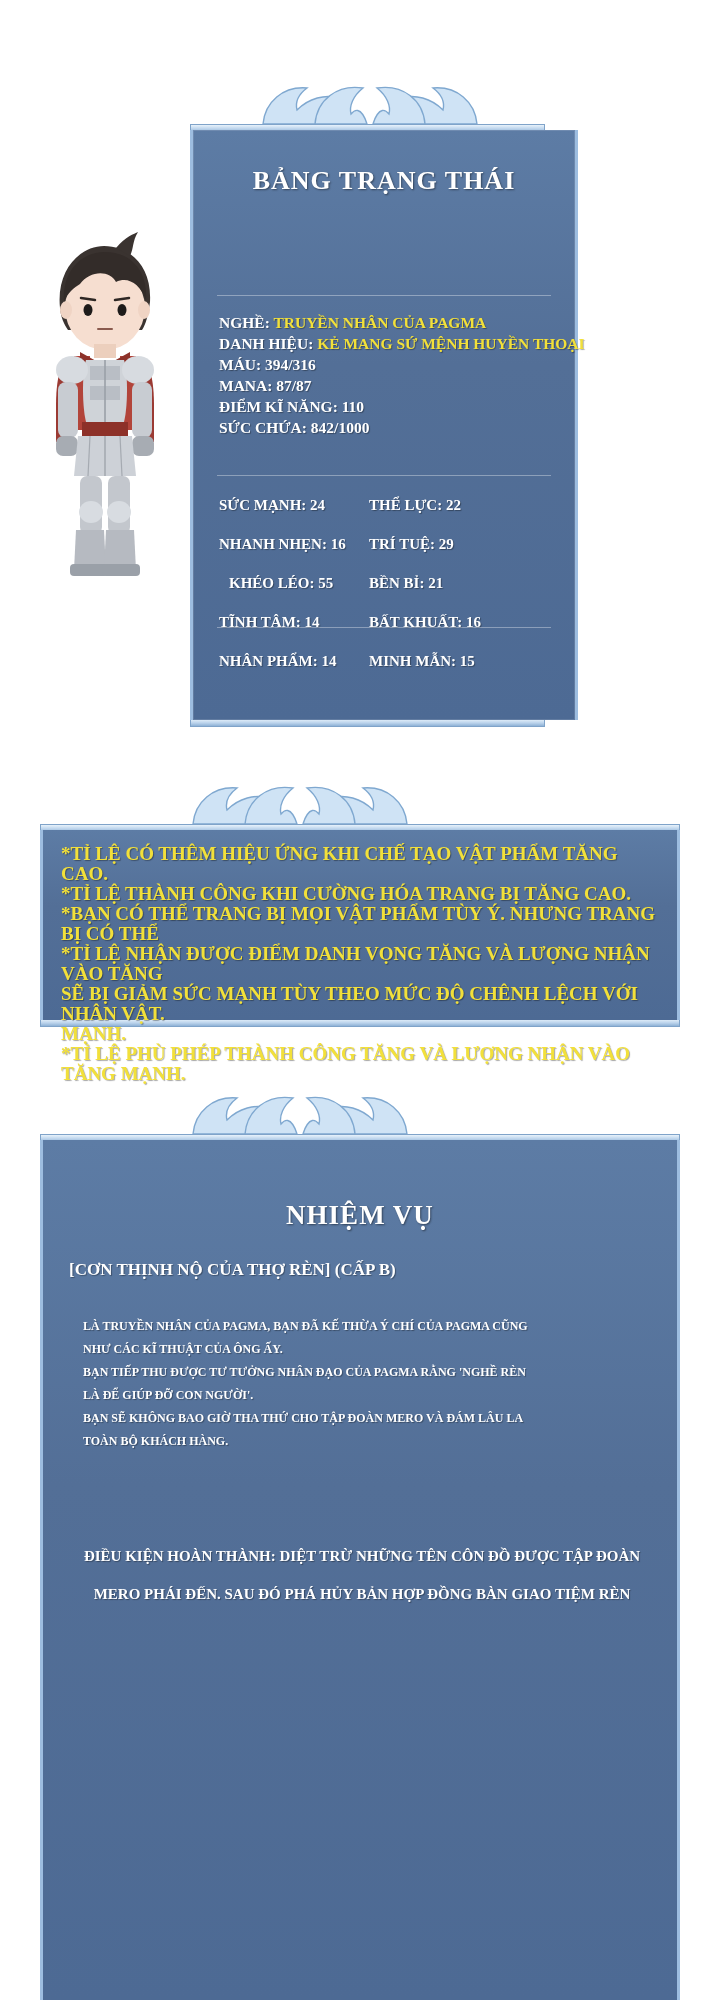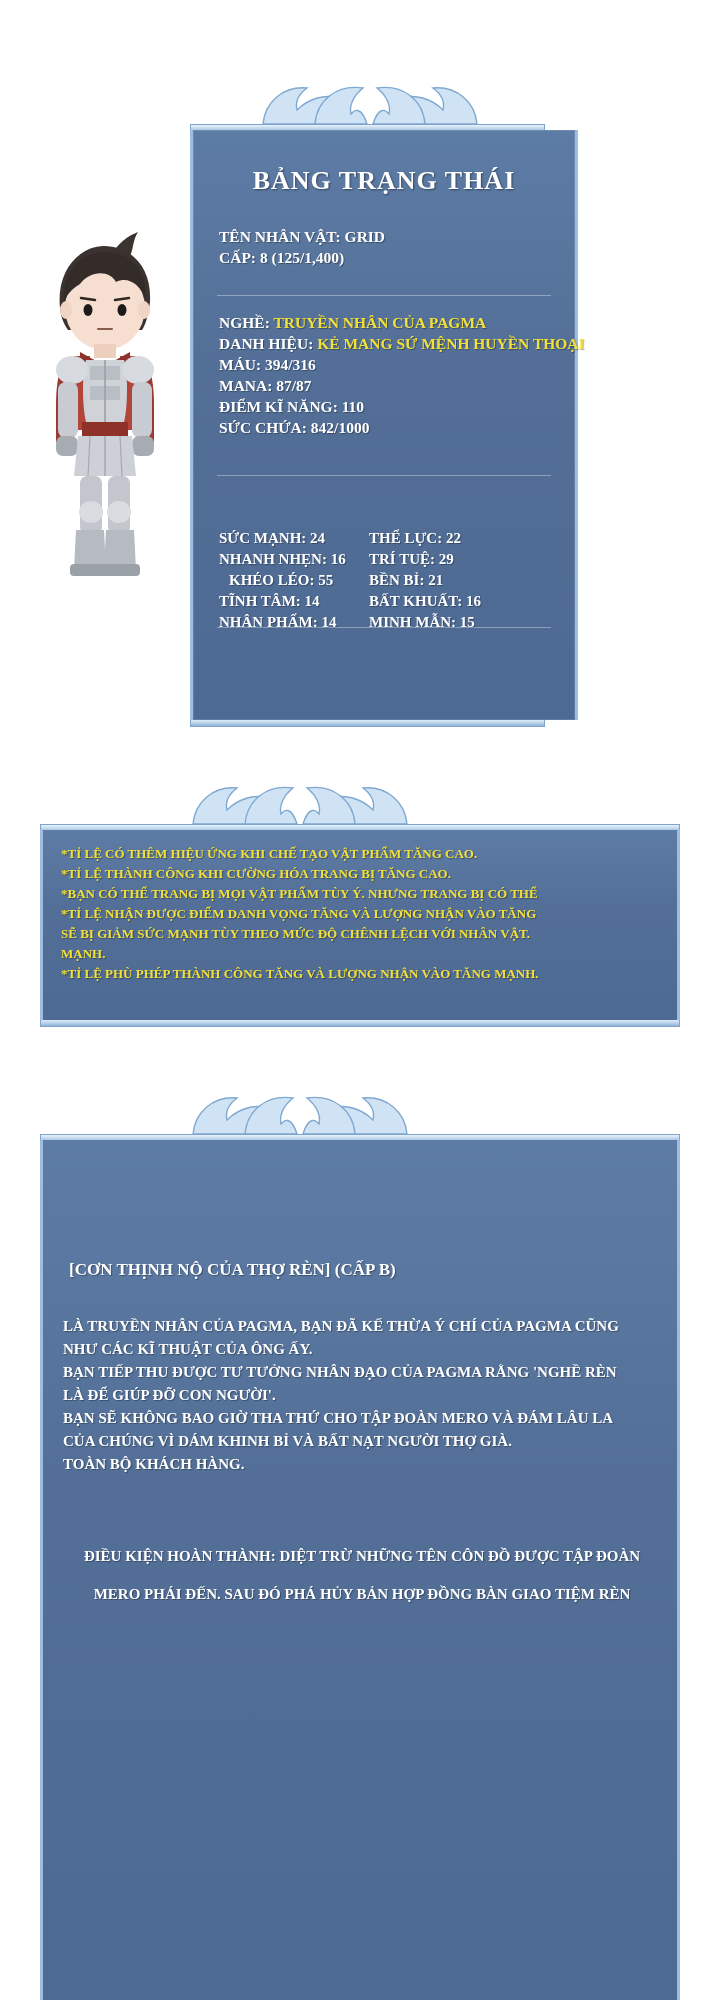--- a/index.html
+++ b/index.html
@@ -91,27 +91,26 @@
     height: 1px;
     background: rgba(255,255,255,0.35);
   }
 
   .stat-grid {
     position: absolute;
     left: 26px;
     right: 20px;
     display: grid;
     grid-template-columns: 150px 1fr;
-    row-gap: 0;
+    row-gap: 18px;
     color: #ffffff;
     font-size: 15px;
     font-weight: bold;
     line-height: 21px;
     text-shadow: 1px 1px 1px rgba(0,0,0,0.35);
-    margin-top: 33px;
   }
 
   
   .effect-panel {
     left: 40px;
     top: 830px;
     width: 640px;
     height: 190px;
     background: linear-gradient(180deg, #5d7ca5 0%, #536f97 40%, #4d6a94 100%);
     border-left: 3px solid #9dbde0;
@@ -126,21 +125,21 @@
   .effect-botbar {
     position: absolute;
     left: 40px; top: 1018px; width: 640px; height: 9px;
     background: linear-gradient(180deg,#e8f2fb 0%, #bcd4ec 55%, #8fb2d6 100%);
     border: 1px solid #7fa3c9; box-sizing: border-box;
   }
   .effect-list {
     position: absolute;
     left: 18px; right: 18px; top: 14px;
     color: #f2e03a;
-    font-size: 13px;
+    font-size: 19px;
     font-weight: bold;
     line-height: 20px;
     text-shadow: 1px 1px 1px rgba(0,0,0,0.35);
   }
   .effect-list p { margin: 0 0 0 0; }
 
   
   .quest-panel {
     left: 40px;
     top: 1140px;
@@ -169,23 +168,23 @@
   .quest-sub {
     position: absolute;
     left: 26px; right: 26px; top: 120px;
     color: #ffffff;
     font-size: 17px;
     font-weight: bold;
     text-shadow: 1px 1px 1px rgba(0,0,0,0.35);
   }
   .quest-body {
     position: absolute;
-    left: 20px; right: 22px; top: 175px;
-    color: #ffffff;
-    font-size: 15px;
+    left: 40px; right: 22px; top: 175px;
+    color: #ffffff;
+    font-size: 12px;
     font-weight: bold;
     line-height: 23px;
     text-shadow: 1px 1px 1px rgba(0,0,0,0.35);
   }
   .quest-body p { margin: 0; }
   .quest-cond {
     position: absolute;
     left: 26px; right: 22px; top: 390px;
     color: #ffffff;
     font-size: 15px;
@@ -282,24 +281,20 @@
     </g>
   </svg>
 </div>
 <div class="panel-topbar"></div>
 <div class="panel-botbar"></div>
 
 <div class="panel status-panel">
 
   <div class="title">BẢNG TRẠNG THÁI</div>
 
-  <div class="sect" style="top:96px;">
-    <div class="row">TÊN NHÂN VẬT: GRID</div>
-    <div class="row">CẤP: 8 (125/1,400)</div>
-  </div>
 
   <div class="divider" style="top:165px;"></div>
 
   <div class="sect" style="top:182px;">
     <div class="row">
       <span>NGHỀ:</span>
       <span class="hl">TRUYỀN NHÂN CỦA PAGMA</span>
     </div>
     <div class="row">
       <span>DANH HIỆU:</span>
@@ -361,29 +356,29 @@
       <path d="M8 44 C10 22 28 6 52 8 C44 14 40 22 42 30 C54 18 70 14 84 18 C74 24 68 32 66 44 Z"></path>
       <path d="M60 44 C62 20 82 4 108 8 C98 16 94 26 96 34 C106 22 112 44 112 44 Z"></path>
       <path d="M222 44 C220 22 202 6 178 8 C186 14 190 22 188 30 C176 18 160 14 146 18 C156 24 162 32 164 44 Z"></path>
       <path d="M170 44 C168 20 148 4 122 8 C132 16 136 26 134 34 C124 22 118 44 118 44 Z"></path>
     </g>
   </svg>
 </div>
 <div class="quest-topbar"></div>
 
 <div class="panel quest-panel">
+  <div class="quest-title">NHIỆM VỤ</div>
   <div class="quest-sub">[CƠN THỊNH NỘ CỦA THỢ RÈN] (CẤP B)</div>
 
   <div class="quest-body">
     <p>LÀ TRUYỀN NHÂN CỦA PAGMA, BẠN ĐÃ KẾ THỪA Ý CHÍ CỦA PAGMA CŨNG</p>
     <p>NHƯ CÁC KĨ THUẬT CỦA ÔNG ẤY.</p>
     <p>BẠN TIẾP THU ĐƯỢC TƯ TƯỞNG NHÂN ĐẠO CỦA PAGMA RẰNG 'NGHỀ RÈN</p>
     <p>LÀ ĐỂ GIÚP ĐỠ CON NGƯỜI'.</p>
     <p>BẠN SẼ KHÔNG BAO GIỜ THA THỨ CHO TẬP ĐOÀN MERO VÀ ĐÁM LÂU LA</p>
-    <p>CỦA CHÚNG VÌ DÁM KHINH BỈ VÀ BẤT NẠT NGƯỜI THỢ GIÀ.</p>
     <p>TOÀN BỘ KHÁCH HÀNG.</p>
   </div>
 
   <div class="quest-cond">
     <p>ĐIỀU KIỆN HOÀN THÀNH: DIỆT TRỪ NHỮNG TÊN CÔN ĐỒ ĐƯỢC TẬP ĐOÀN</p>
     <p>MERO PHÁI ĐẾN. SAU ĐÓ PHÁ HỦY BẢN HỢP ĐỒNG BÀN GIAO TIỆM RÈN</p>
   </div>
 </div>
 
 </body></html>

